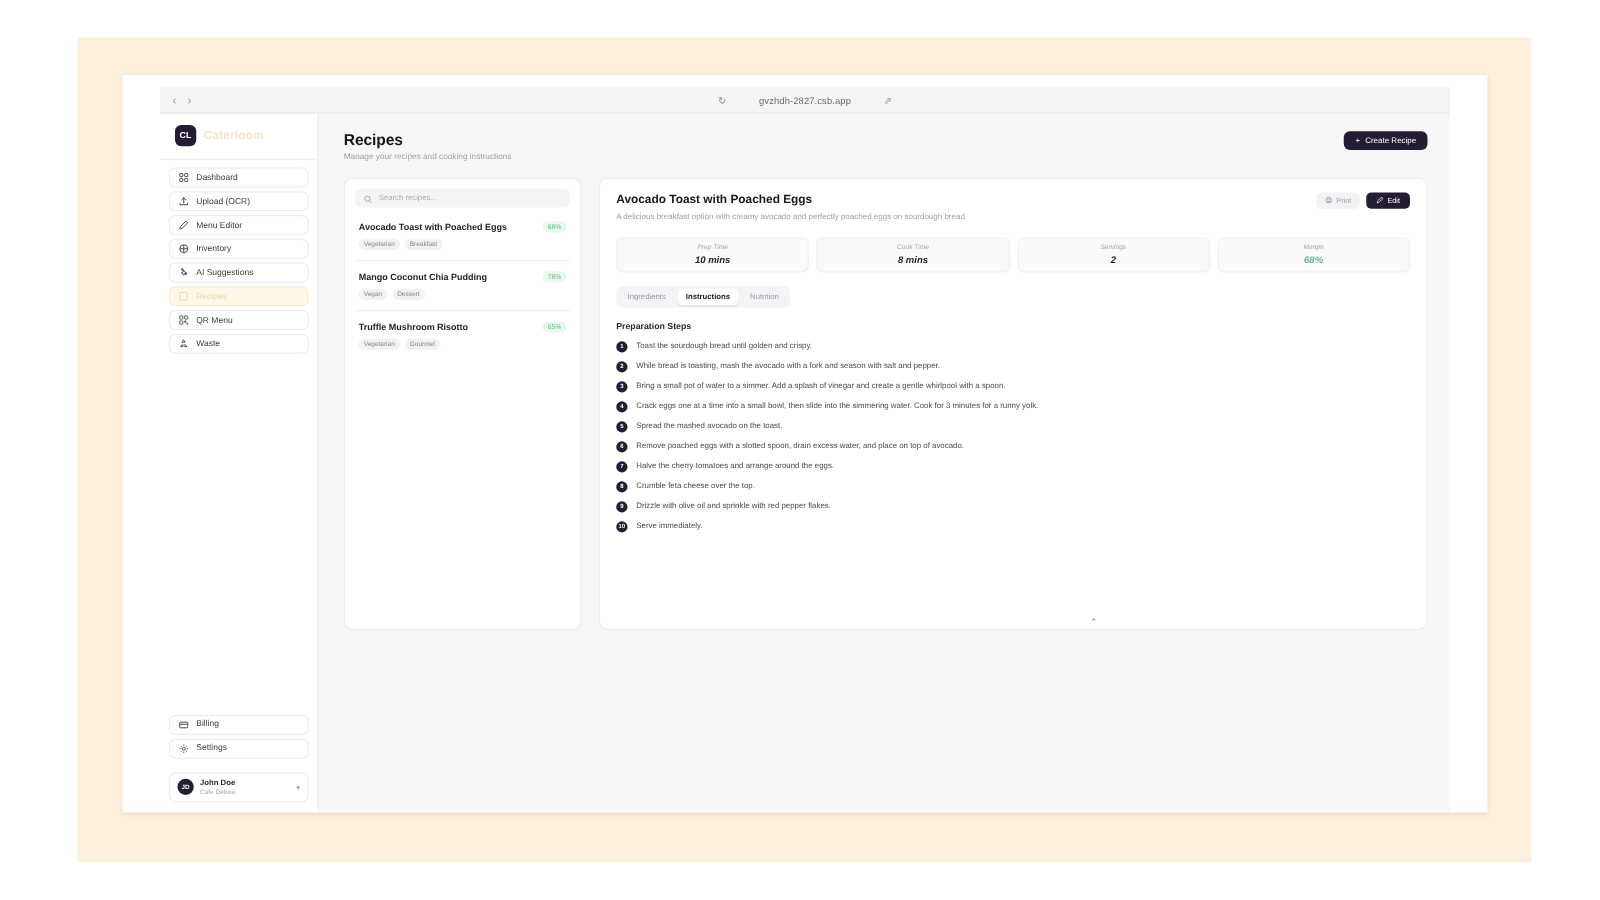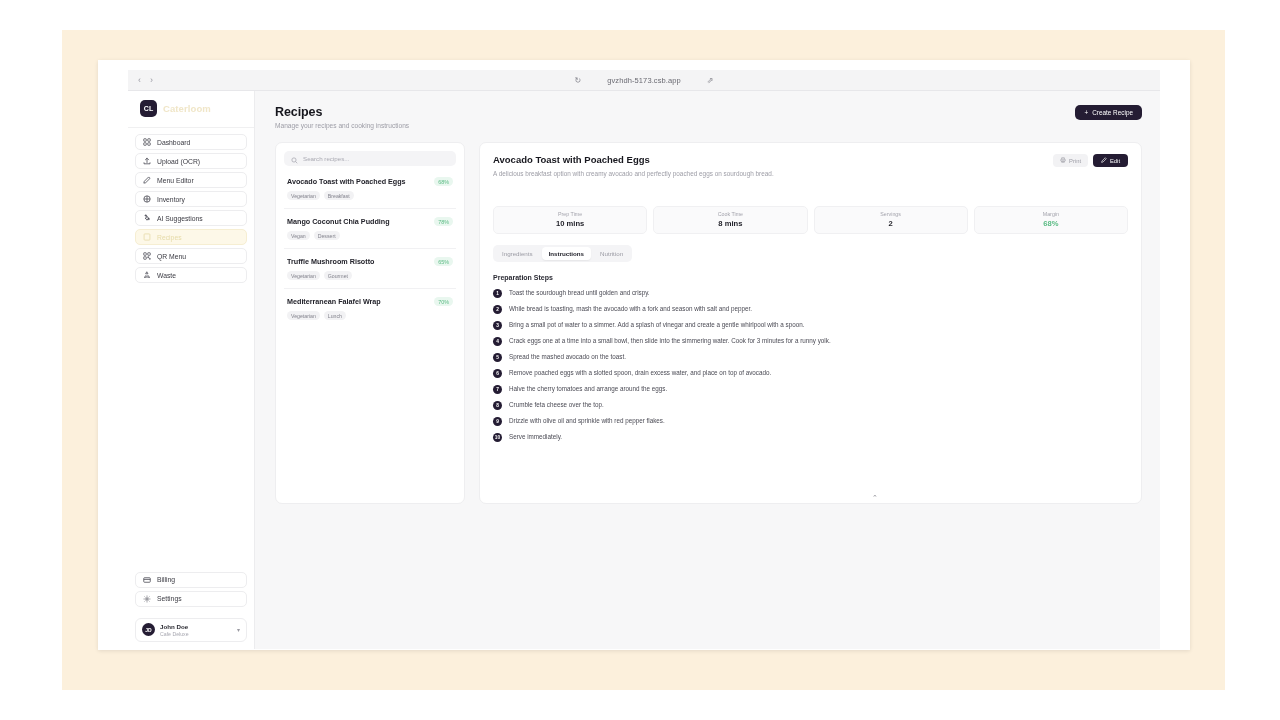--- a/index.html
+++ b/index.html
@@ -166,21 +166,21 @@
     display:flex;align-items:center;gap:3px;background:#f2f2f4;color:#9c9ca5;
     border:none;border-radius:4px;height:13px;padding:0 7px;font-size:5.8px;cursor:pointer;
     font-family:"Liberation Sans",sans-serif;
   }
   .btn-dark {
     display:flex;align-items:center;gap:3px;background:#241c33;color:#fff;
     border:none;border-radius:4px;height:13px;padding:0 8px;font-size:5.8px;cursor:pointer;
     font-family:"Liberation Sans",sans-serif;
   }
 
-  .stats { display:flex; gap:6px; margin-top:28px; }
+  .stats { display:flex; gap:6px; margin-top:12px;font-style:italic; }
   .stat {
     flex:1; background:#fafafb; border:1px solid #f0f0f2; border-radius:5px;
     padding:4px 0 5px 0; text-align:center;
   }
   .stat-label { font-size:5.3px; color:#a3a3ac; }
   .stat-value { font-size:7.6px; font-weight:700; color:#1f1f27; margin-top:2px; }
   .stat-value.green { color:#5bbb84; }
 
   .tabs {
     display:inline-flex; gap:2px; background:#f4f4f6; border-radius:5px;
@@ -212,21 +212,21 @@
 <div id="cream-frame"></div>
 <div id="browser-window"></div>
 
 <div id="browser-chrome">
   <div class="nav-arrows">
     <span>‹</span>
     <span>›</span>
   </div>
   <div class="url-wrap">
     <span class="url-reload">↻</span>
-    <span class="url-text">gvzhdh-5173.csb.app</span>
+    <span class="url-text">gvzhdh-2827.csb.app</span>
     <span class="url-share">⇗</span>
   </div>
 </div>
 
 <div id="app">
 
   <div id="sidebar">
     <div class="brand">
       <div class="brand-badge">CL</div>
       <div class="brand-name">Caterloom</div>
@@ -396,30 +396,20 @@
             <span class="recipe-name">Truffle Mushroom Risotto</span>
             <span class="margin-pill">65%</span>
           </div>
           <div class="tags">
             <span class="tag">Vegetarian</span>
             <span class="tag">Gourmet</span>
           </div>
         </div>
 
 
-        <div class="recipe-row">
-          <div class="recipe-row-top">
-            <span class="recipe-name">Mediterranean Falafel Wrap</span>
-            <span class="margin-pill">70%</span>
-          </div>
-          <div class="tags">
-            <span class="tag">Vegetarian</span>
-            <span class="tag">Lunch</span>
-          </div>
-        </div>
       </div>
 
       <div class="detail-card">
         <div class="detail-head">
           <div>
             <div class="detail-title">Avocado Toast with Poached Eggs</div>
             <div class="detail-desc">A delicious breakfast option with creamy avocado and perfectly poached eggs on sourdough bread.</div>
           </div>
           <div class="detail-actions">
             <button class="btn-ghost">

